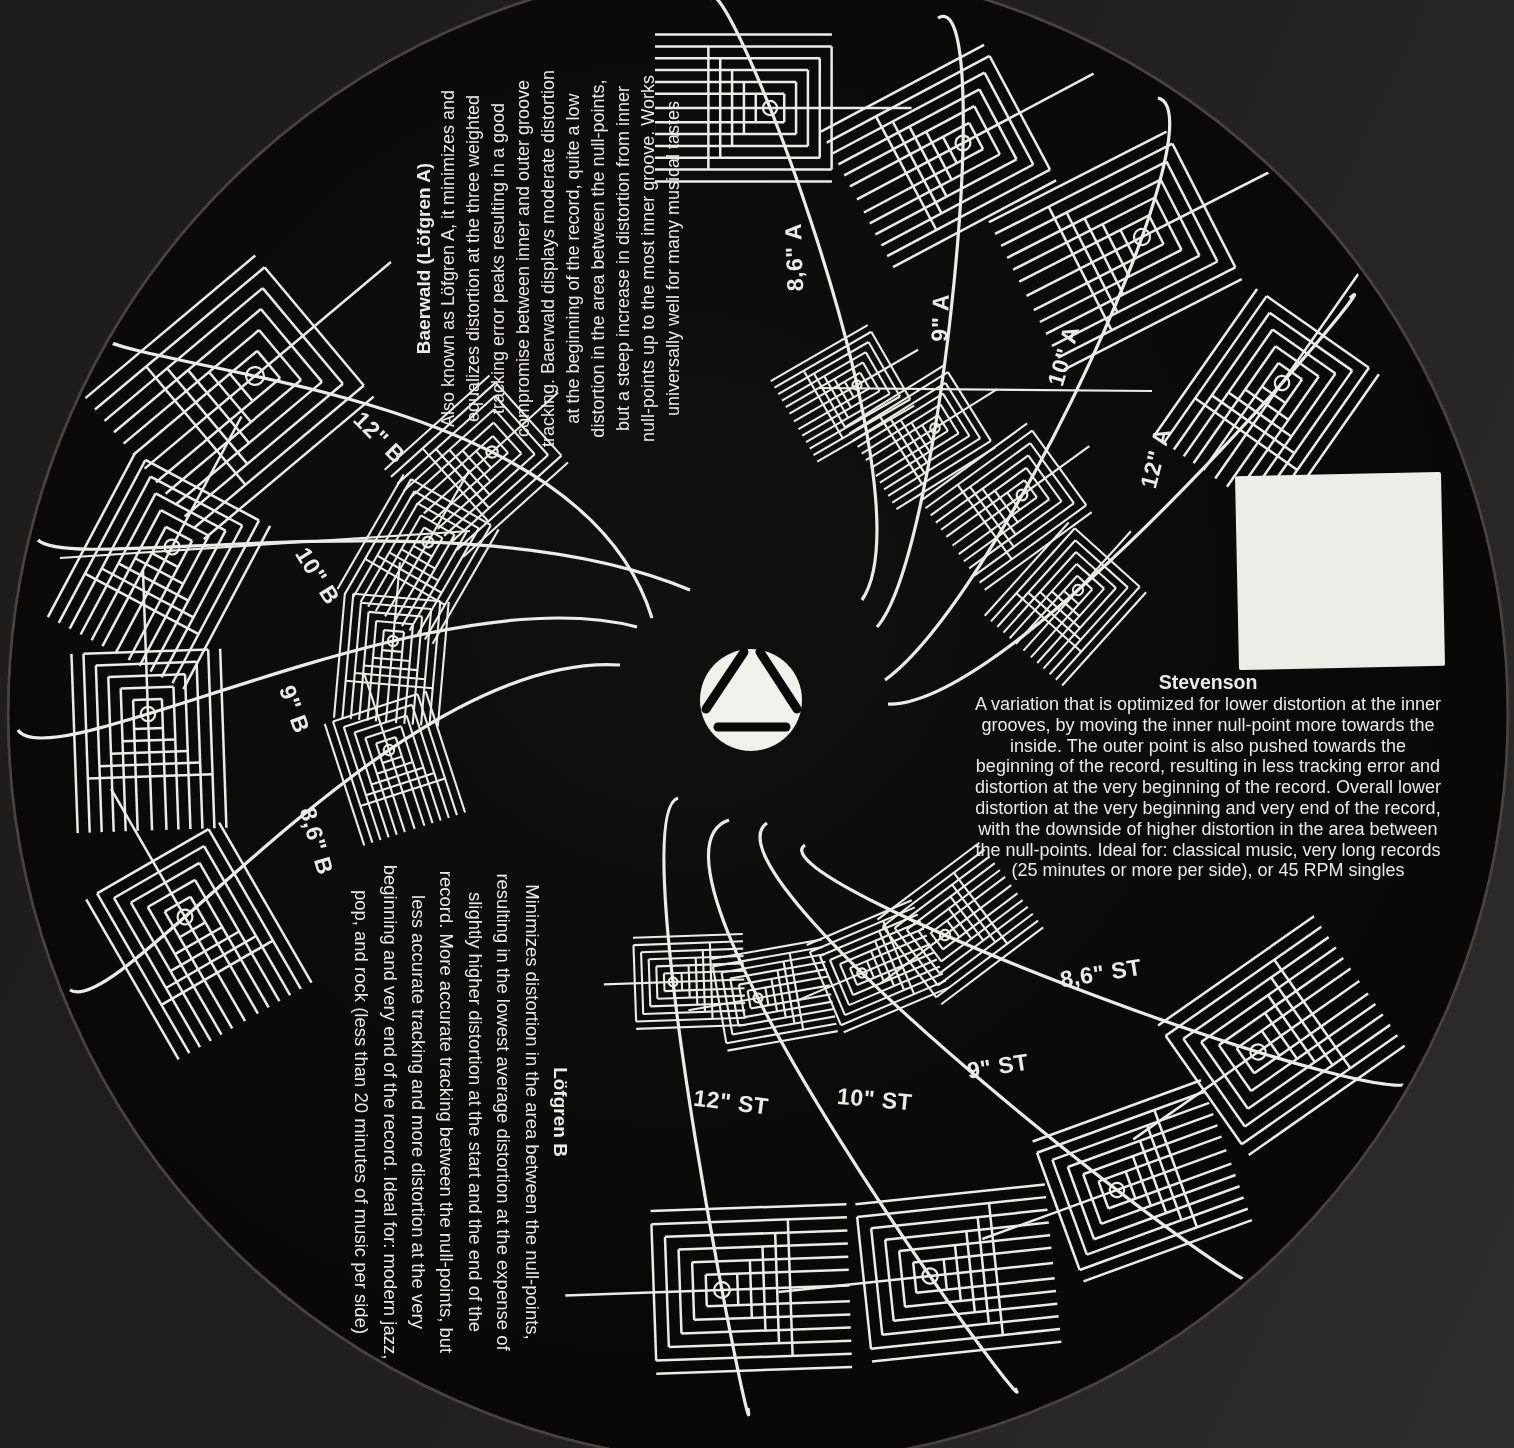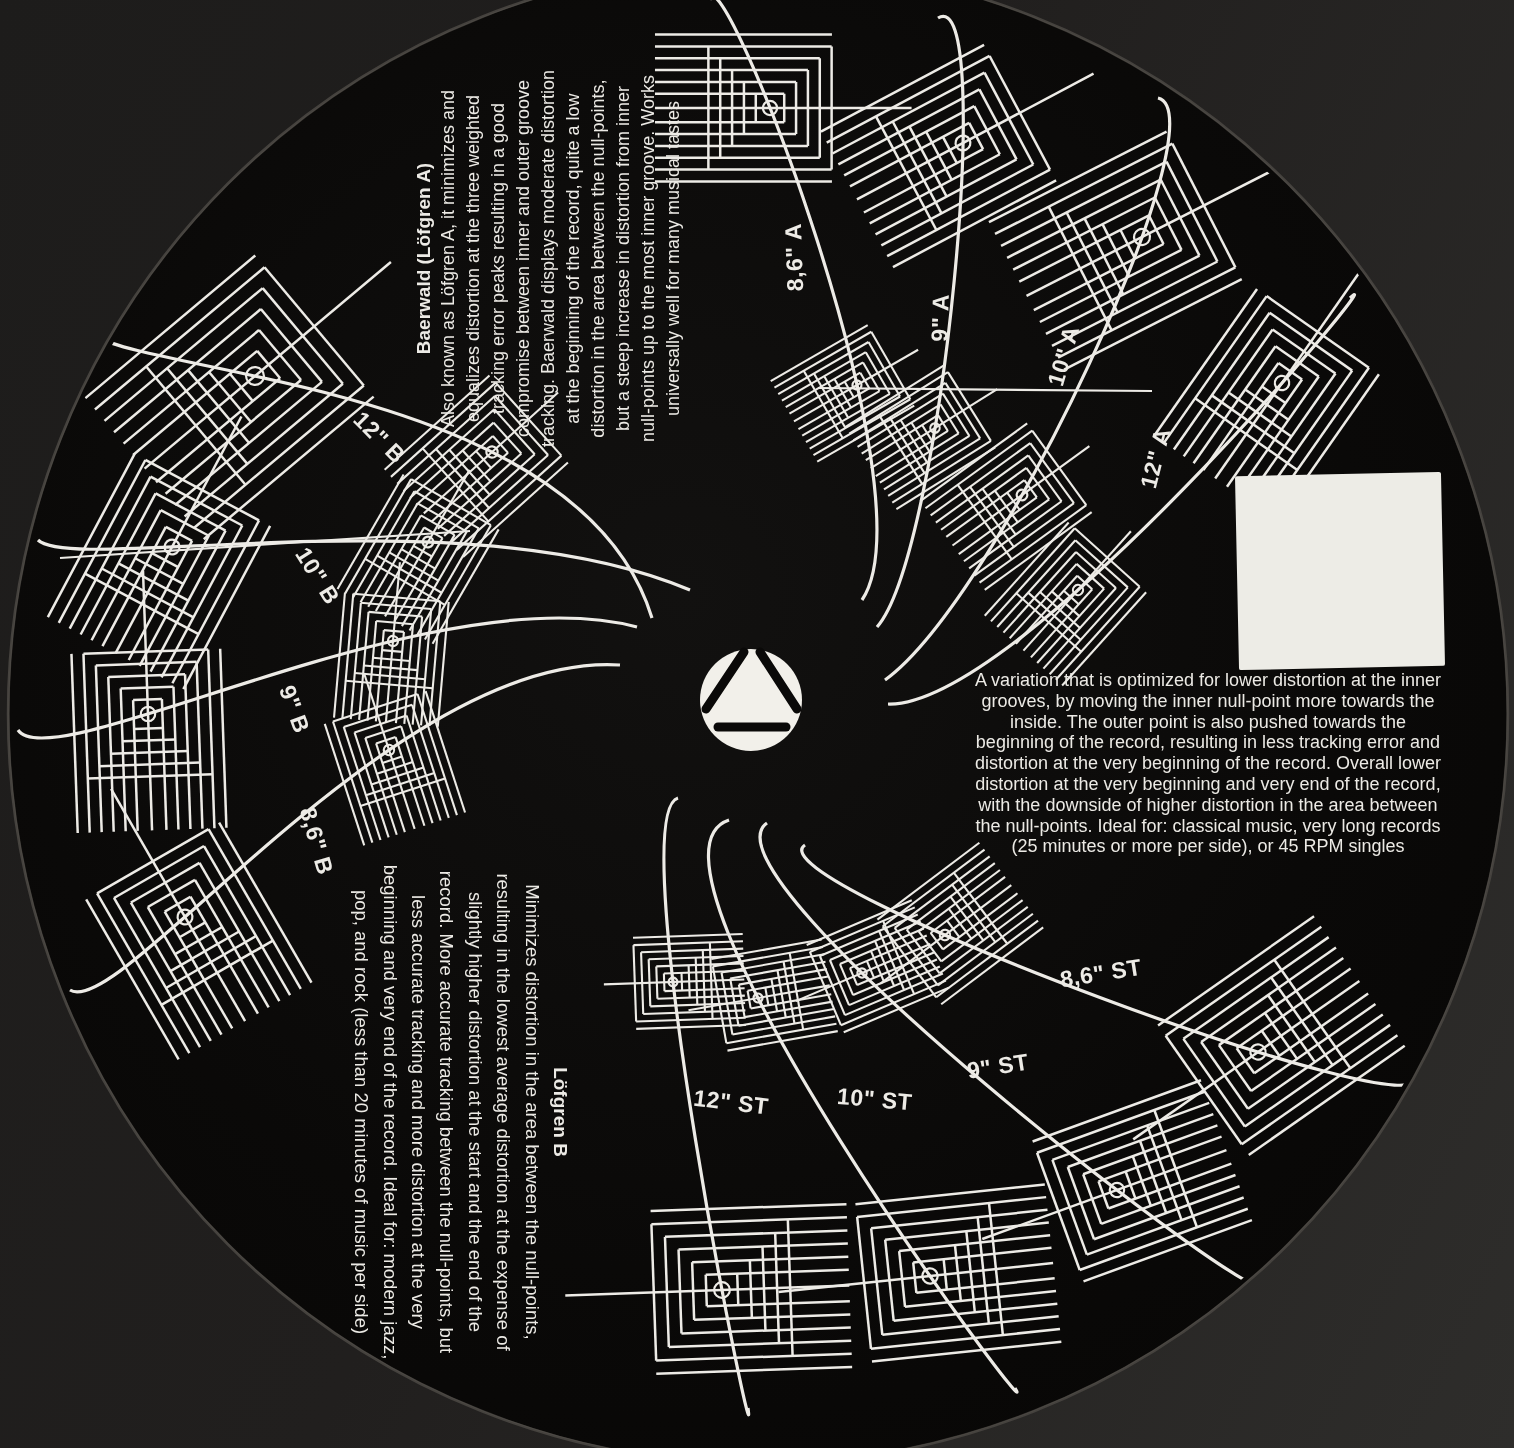--- a/index.html
+++ b/index.html
@@ -709,20 +709,21 @@
 compromise between inner and outer groove
 tracking. Baerwald displays moderate distortion
 at the beginning of the record, quite a low
 distortion in the area between the null-points,
 but a steep increase in distortion from inner
 null-points up to the most inner groove. Works
 universally well for many musical tastes</span>
   </div>
 
   <div id="blk-stevenson" class="txt-block">
+    <span class="txt-title">Stevenson</span>
     <span class="txt-body">A variation that is optimized for lower distortion at the inner
 grooves, by moving the inner null-point more towards the
 inside. The outer point is also pushed towards the
 beginning of the record, resulting in less tracking error and
 distortion at the very beginning of the record. Overall lower
 distortion at the very beginning and very end of the record,
 with the downside of higher distortion in the area between
 the null-points. Ideal for: classical music, very long records
 (25 minutes or more per side), or 45 RPM singles</span>
   </div>

